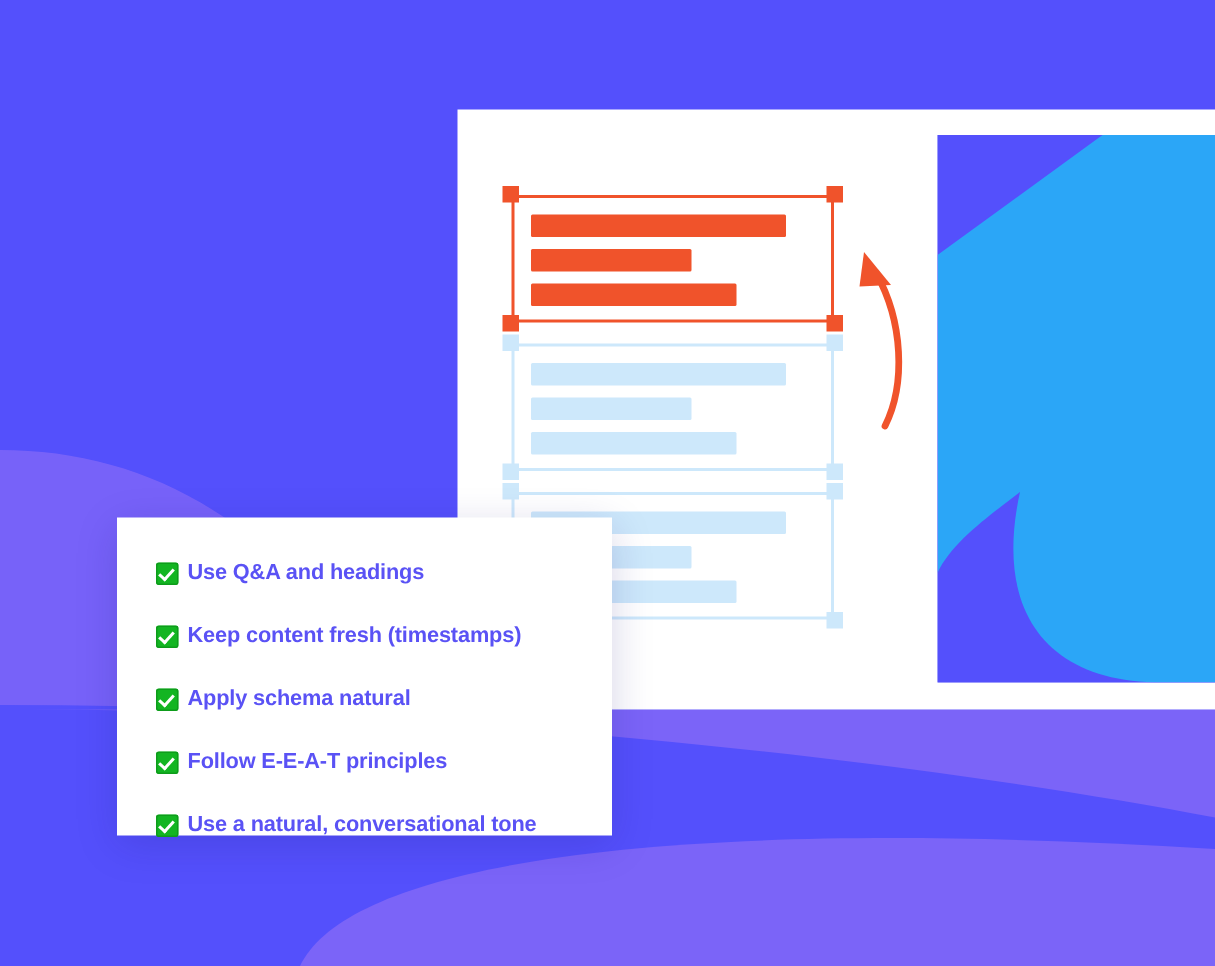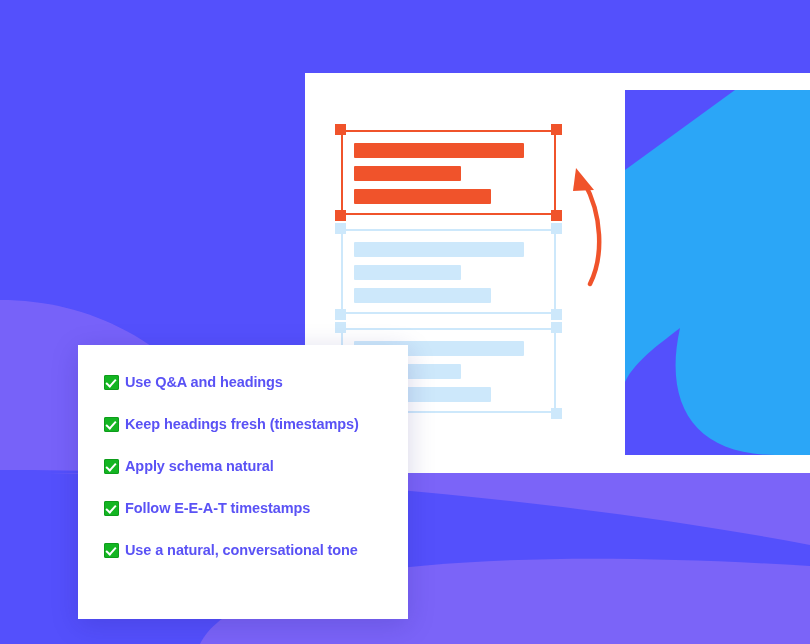--- a/index.html
+++ b/index.html
@@ -95,21 +95,21 @@
     width: 70px;
     height: 130px;
   }
 
   
   #checklist-card {
     position: absolute;
     left: 78px;
     top: 345px;
     width: 330px;
-    height: 274px;
+    height: 212px;
     background: #FFFFFF;
     box-shadow: 0 6px 26px rgba(30, 20, 120, 0.18);
   }
   #checklist-items {
     position: absolute;
     left: 26px;
     top: 26px;
     right: 14px;
   }
   .check-row {
@@ -228,31 +228,31 @@
   <div id="checklist-card">
     <div id="checklist-items">
 
       <div class="check-row">
         <span class="check-icon"></span>
         <span class="check-label">Use Q&amp;A and headings</span>
       </div>
 
       <div class="check-row">
         <span class="check-icon"></span>
-        <span class="check-label">Keep headings fresh (timestamps)</span>
+        <span class="check-label">Keep content fresh (timestamps)</span>
       </div>
 
       <div class="check-row">
         <span class="check-icon"></span>
         <span class="check-label">Apply schema natural</span>
       </div>
 
       <div class="check-row">
         <span class="check-icon"></span>
-        <span class="check-label">Follow E-E-A-T timestamps</span>
+        <span class="check-label">Follow E-E-A-T principles</span>
       </div>
 
       <div class="check-row">
         <span class="check-icon"></span>
         <span class="check-label">Use a natural, conversational tone</span>
       </div>
 
     </div>
   </div>
 

